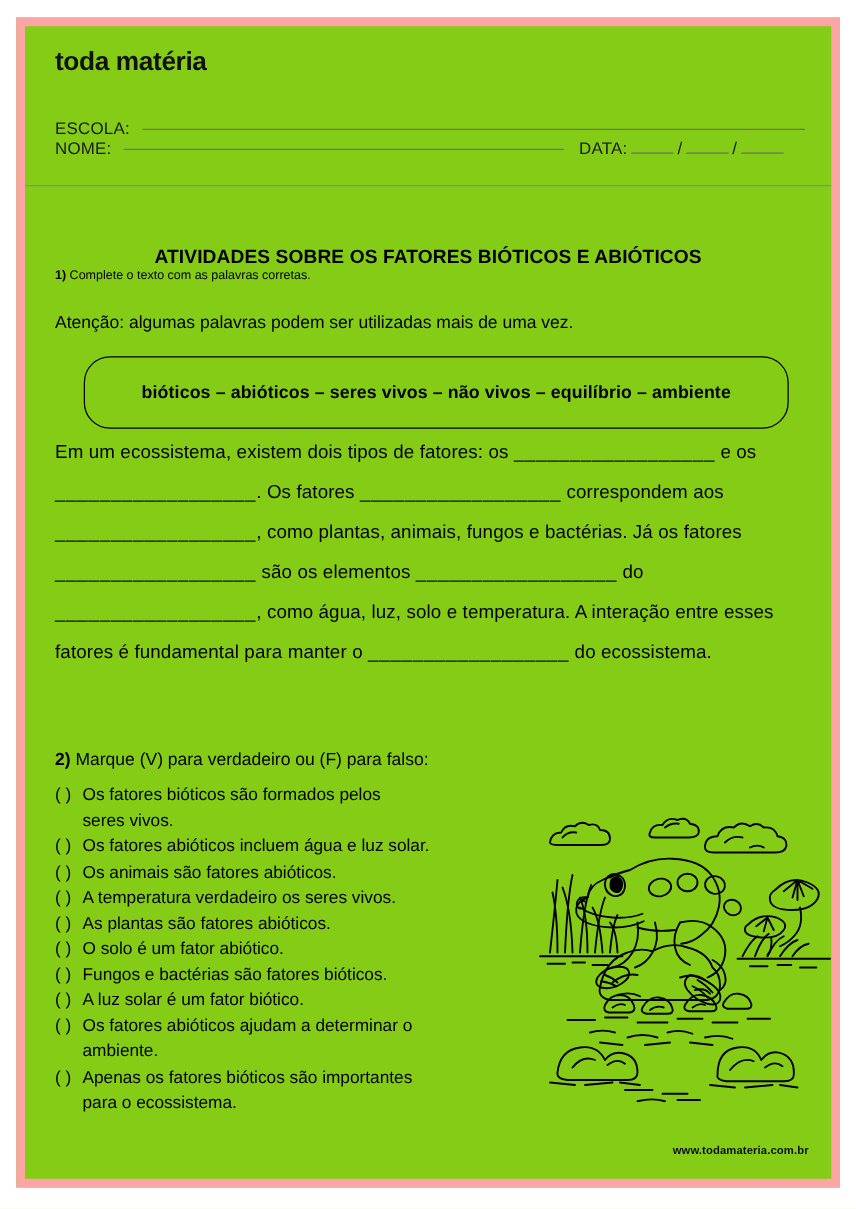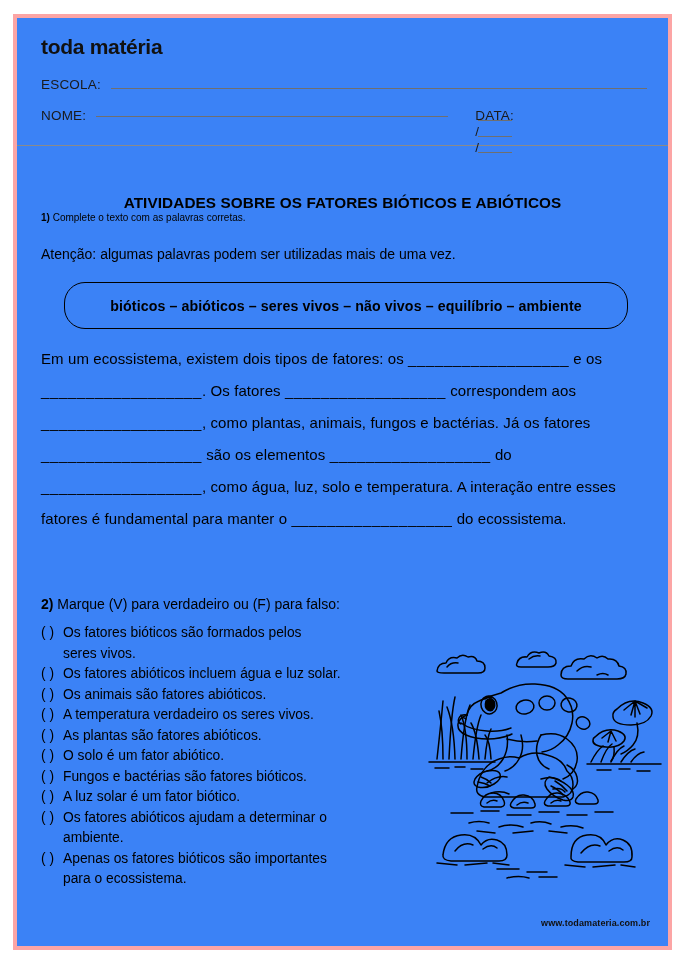--- a/index.html
+++ b/index.html
@@ -15,23 +15,23 @@
     position: relative;
     overflow: hidden;
   }
 
   .page {
     position: absolute;
     left: 13px;
     top: 14px;
     width: 659px;
     height: 936px;
-    border: 4px solid #fca5a5;
+    border: 7px solid #fca5a5;
     box-sizing: border-box;
-    background: #3b82f6;
+    background: #84cc16;
   }
 
   
   .header {
     position: absolute;
     left: 0;
     top: 0;
     right: 0;
     height: 128px;
     border-bottom: 1px solid #8a8a8a;
@@ -50,40 +50,39 @@
   .field-row {
     position: absolute;
     left: 24px;
     right: 14px;
     display: flex;
     align-items: baseline;
     font-size: 13.5px;
     color: #1a1a1a;
     white-space: nowrap;
   }
-  .field-escola { top: 59px; align-items: flex-end; }
+  .field-escola { top: 74px; }
   .field-nome   { top: 90px; }
 
   .field-label { letter-spacing: 0.2px; }
   .rule {
     border-bottom: 1px solid #6f6f6f;
     height: 0;
     margin-left: 10px;
     position: relative;
     top: -3px;
   }
   .rule-escola { flex: 1 1 auto; margin-right: 7px; }
   .rule-nome   { flex: 1 1 auto; max-width: 352px; }
 
   .data-group {
     display: flex;
-    align-items: flex-start;
-    margin-left: 27px;
+    align-items: flex-end;
+    margin-left: 12px;
     white-space: nowrap;
-    flex-direction: column;
   }
   .rule-sm {
     display: inline-block;
     width: 34px;
     border-bottom: 1px solid #6f6f6f;
     height: 0;
     position: relative;
     top: -3px;
     margin: 0 3px;
   }
@@ -122,21 +121,21 @@
     top: 100px;
     font-size: 14px;
   }
   .qnum { font-weight: bold; }
 
   .wordbank {
     position: absolute;
     left: 47px;
     top: 136px;
     width: 564px;
-    height: 47px;
+    height: 58px;
     border: 1.6px solid #000000;
     border-radius: 21px;
     box-sizing: border-box;
     display: flex;
     align-items: center;
     justify-content: center;
     font-size: 14.2px;
     font-weight: bold;
     letter-spacing: 0.1px;
   }

